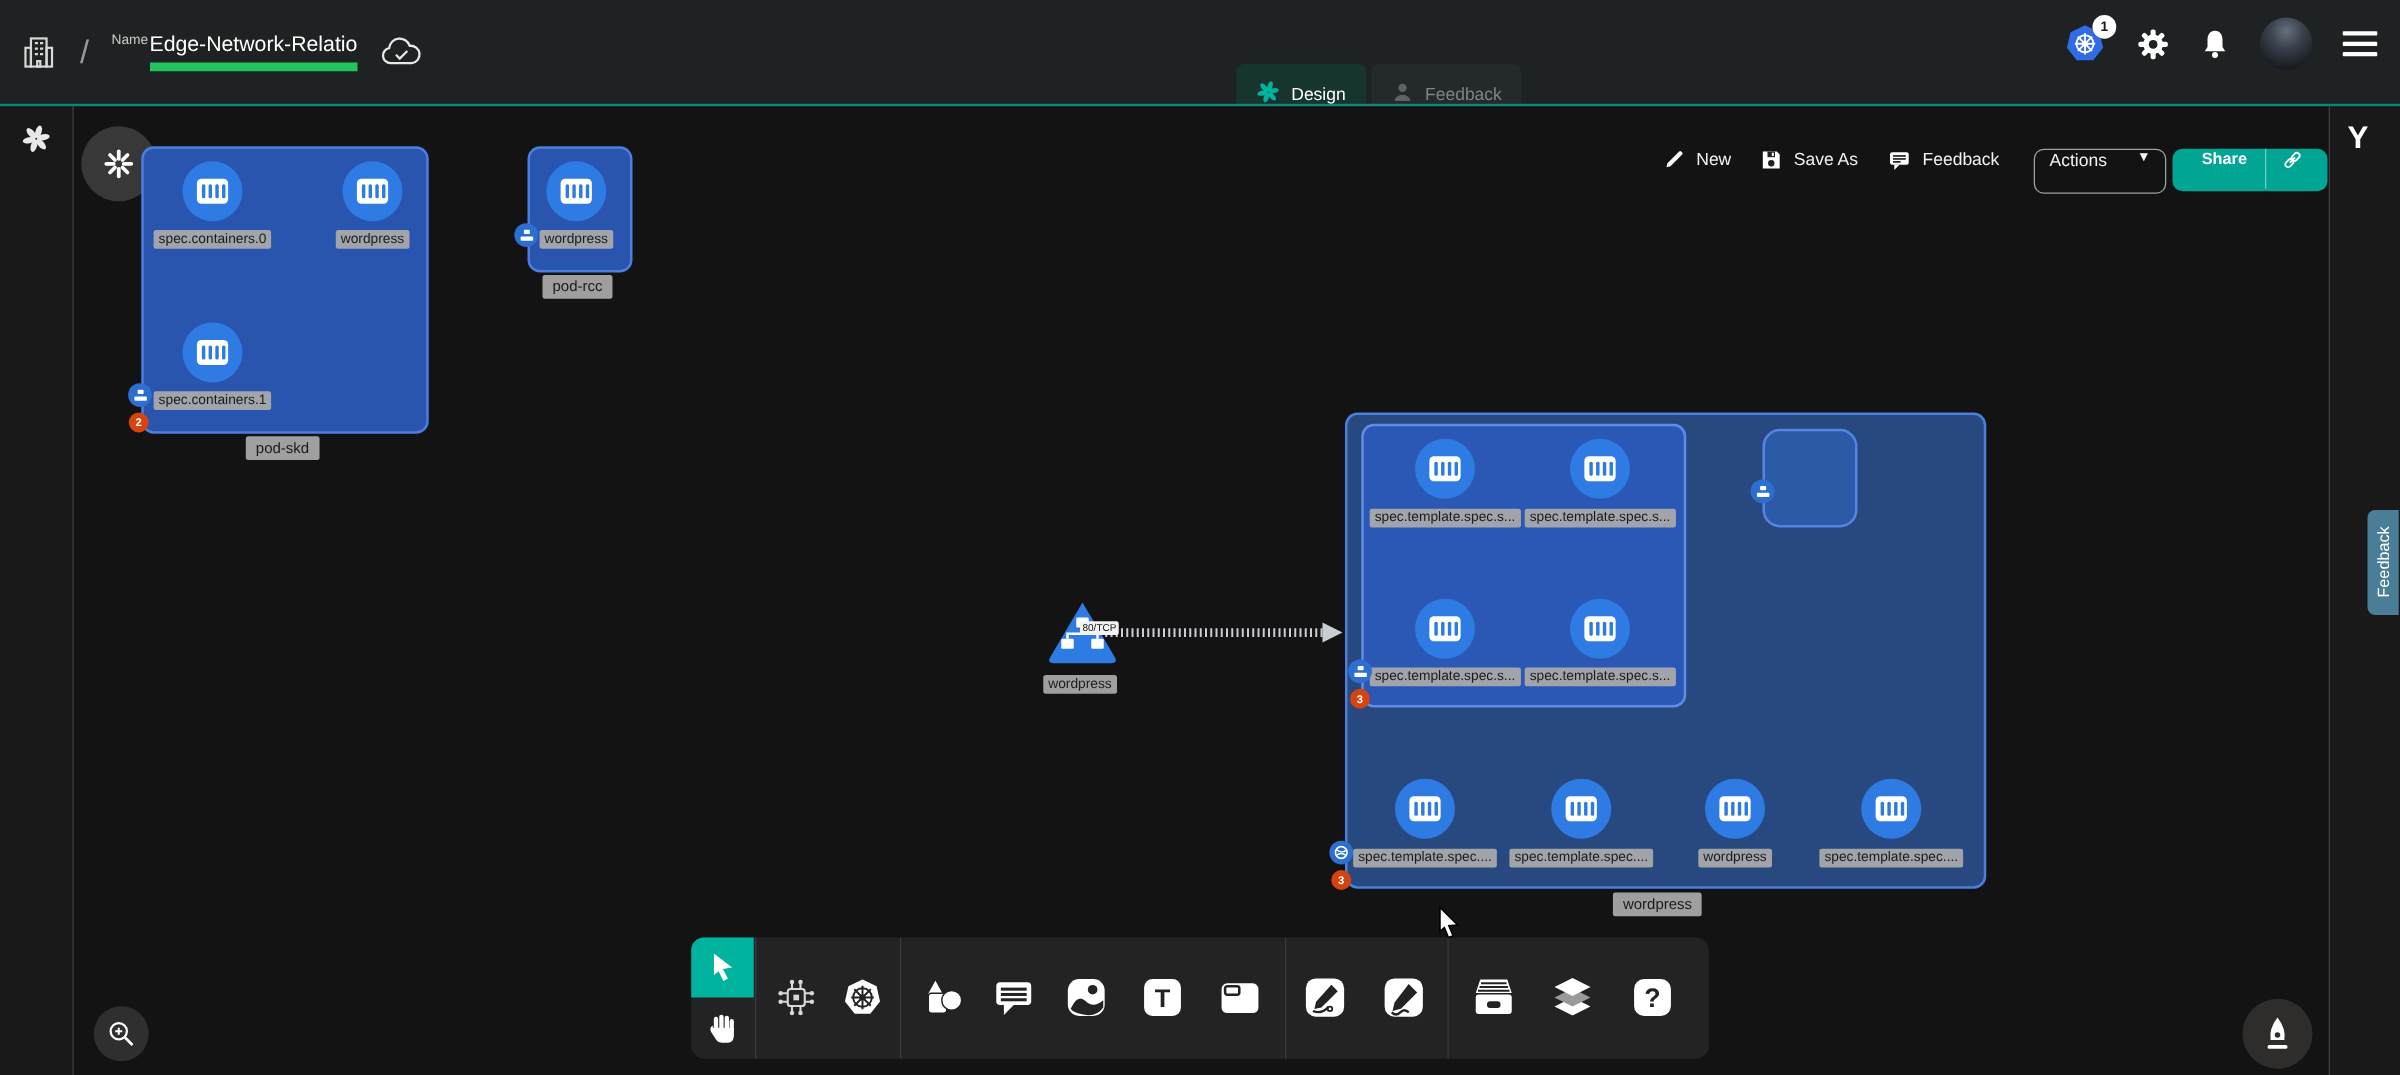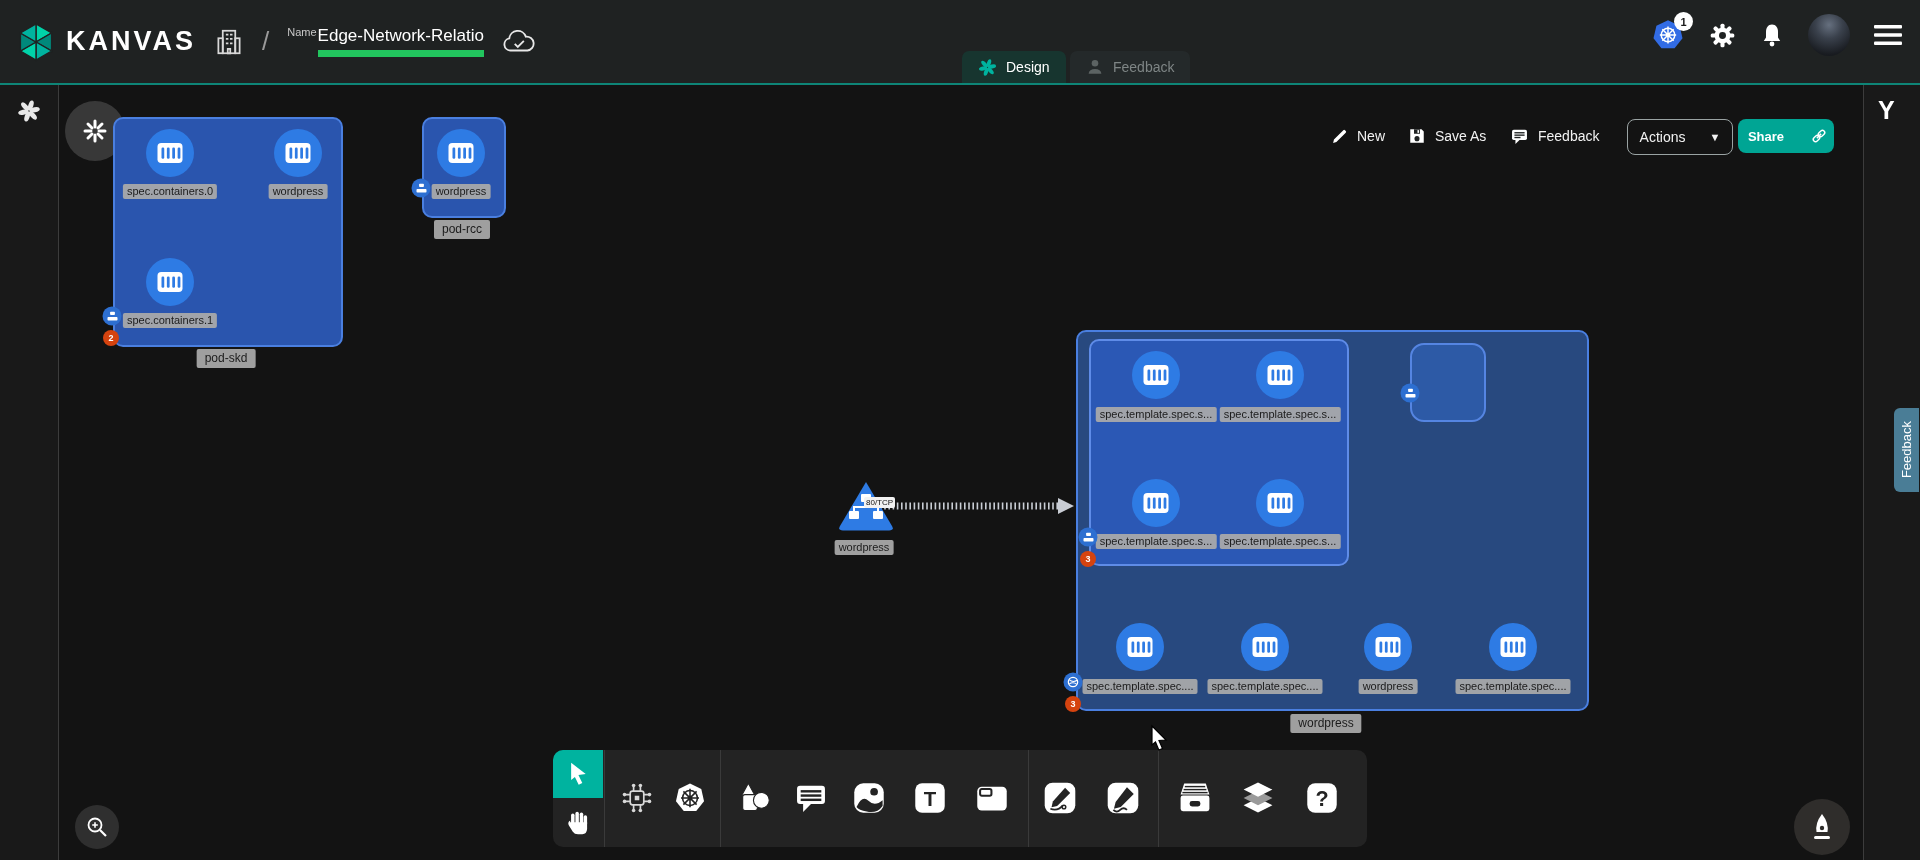--- a/index.html
+++ b/index.html
@@ -15,42 +15,42 @@
   .namefield{display:flex;flex-direction:row;gap:1px;}
   .namelabel{font-size:11px;color:#c9c9c9;}
   .nameval{font-size:17px;color:#fff;border-bottom:7px solid #22c55e;padding-bottom:4px;min-width:160px;}
   .hright{position:absolute;right:18px;top:0;height:70px;display:flex;align-items:center;gap:24px;}
   .k8swrap{position:relative;width:34px;height:34px;}
   .k8sbadge{position:absolute;right:-8px;top:-6px;width:19px;height:19px;border-radius:50%;
      background:#fff;color:#1b1b1b;font-size:11px;font-weight:bold;display:flex;align-items:center;justify-content:center;}
   .avatar{width:42px;height:42px;border-radius:50%;
      background:radial-gradient(circle at 50% 26%,#66707f 0%,#3a414c 36%,#191c21 78%,#101114 100%);}
   
-  .tab{position:absolute;top:51px;height:32px;display:flex;align-items:center;gap:9px;
-       padding:0 16px;border-radius:7px 7px 0 0;font-size:14px;}
+  .tab{position:absolute;top:51px;height:32px;display:flex;align-items:flex-end;gap:9px;
+       padding:0 16px;border-radius:7px 7px 0 0;font-size:14px;margin-left:27px;}
   #tab-design{left:962px;background:#17352f;color:#fff;}
   #tab-operate{left:1070px;background:#24292a;color:#7e8585;}
   .topline{position:absolute;left:0;top:83px;width:1920px;height:2px;background:#0E8577;z-index:3;}
   
   .strip{position:absolute;top:85px;height:775px;background:#191919;z-index:2;}
   #lstrip{left:0;width:58px;border-right:1px solid #3c3c3c;}
   #rstrip{left:1863px;width:57px;border-left:1px solid #3c3c3c;}
   .roundbtn{position:absolute;border-radius:50%;display:flex;align-items:center;justify-content:center;}
   .chevbtn{width:40px;height:40px;background:#1d2827;color:#e8e8e8;font-size:26px;line-height:1;}
   #feedback{position:absolute;left:1894px;top:408px;width:25px;height:84px;background:#4A7D96;
      border-radius:6px 0 0 6px;display:flex;align-items:center;justify-content:center;z-index:3;}
   #feedback span{writing-mode:vertical-rl;transform:rotate(180deg);font-size:13px;color:#fff;}
   #yicon{position:absolute;left:1878px;top:96px;font-size:25px;font-weight:bold;color:#fff;z-index:3;}
   
-  .actbtn{position:absolute;top:119px;height:34px;display:flex;align-items:center;gap:9px;
+  .actbtn{position:absolute;top:119px;height:34px;display:flex;align-items:flex-start;gap:9px;
           color:#f2f2f2;font-size:14px;cursor:default;}
   #btn-actions{left:1627px;width:104px;border:1px solid #9aa3a3;border-radius:8px;justify-content:center;gap:0;}
   #btn-actions .split{width:1px;height:32px;background:#9aa3a3;margin:0 0 0 12px;}
   #btn-actions .caret{padding:0 12px;font-size:11px;}
-  #btn-share{left:1738px;width:96px;background:#00A594;border-radius:8px;justify-content:center;gap:0;font-weight:bold;font-size:13px;color:#fff;}
+  #btn-share{left:1738px;width:124px;background:#00A594;border-radius:8px;justify-content:center;gap:0;font-weight:bold;font-size:13px;color:#fff;}
   #btn-share .split{width:1px;height:32px;background:rgba(255,255,255,.45);margin-left:14px;}
   #btn-share .linkseg{padding:0 12px;display:flex;align-items:center;}
   
   .group{position:absolute;border:2px solid #4A7FE0;border-radius:10px;background:#2A55AE;}
   .group.outer{background:#28497F;}
   .group.inner{background:#2B58B5;border-color:#5F8CE8;}
   .group.specnode{background:#2D5AA6;border-color:#5585E2;border-radius:14px;}
   .knode{position:absolute;width:48px;height:48px;border-radius:50%;background:#2E7BE4;
          display:flex;align-items:center;justify-content:center;}
   .chip{position:absolute;transform:translateX(-50%);background:rgba(170,170,170,.93);color:#1b1b1b;
@@ -108,33 +108,20 @@
         <ellipse cx="12" cy="6.2" rx="2.5" ry="5.2" transform="rotate(318 12 12)"></ellipse>
       </g>
     </symbol>
   </defs>
 </svg>
 
 <div id="app">
 
   <div id="header">
     <div class="hleft">
-      <div class="brand">
-        <svg width="40" height="40" viewBox="0 0 40 40">
-          <g stroke="#1f2222" stroke-width="1.4">
-            <polygon points="20,20 20,2 35.6,11" fill="#00D3A9"></polygon>
-            <polygon points="20,20 35.6,11 35.6,29" fill="#00897B"></polygon>
-            <polygon points="20,20 35.6,29 20,38" fill="#00B39F"></polygon>
-            <polygon points="20,20 20,38 4.4,29" fill="#00D3A9"></polygon>
-            <polygon points="20,20 4.4,29 4.4,11" fill="#00897B"></polygon>
-            <polygon points="20,20 4.4,11 20,2" fill="#00B39F"></polygon>
-          </g>
-        </svg>
-        <span class="brandname">KANVAS</span>
-      </div>
       <svg width="30" height="30" viewBox="0 0 24 24">
         <g fill="none" stroke="#d8d8d8" stroke-width="1.4">
           <rect x="7" y="3" width="10" height="18"></rect>
           <rect x="3.5" y="9" width="3.5" height="12"></rect>
           <rect x="17" y="9" width="3.5" height="12"></rect>
           <path d="M9.5 6h2M12.8 6h2M9.5 9.5h2M12.8 9.5h2M9.5 13h2M12.8 13h2M11 17.5h2v3.5h-2z"></path>
         </g>
       </svg>
       <span class="slash">/</span>
       <div class="namefield">

